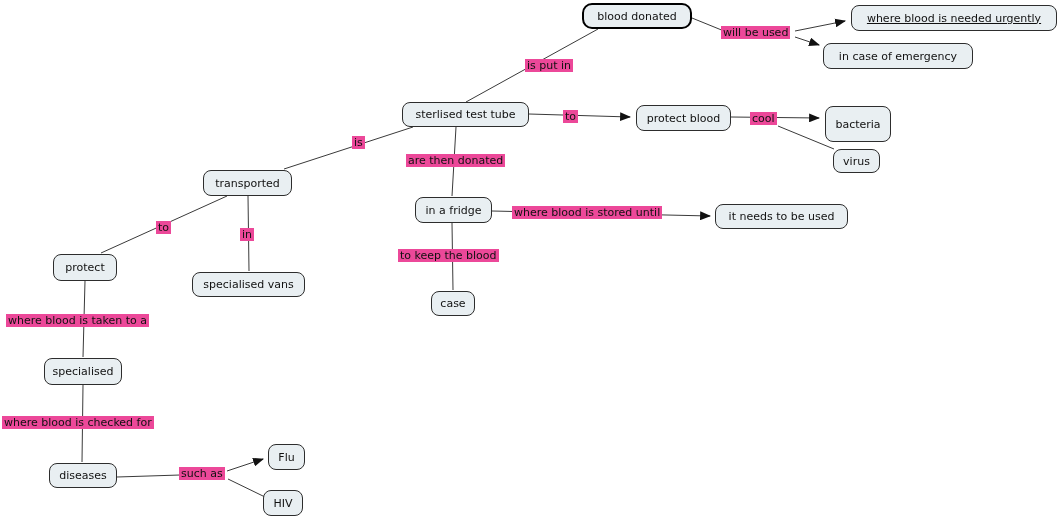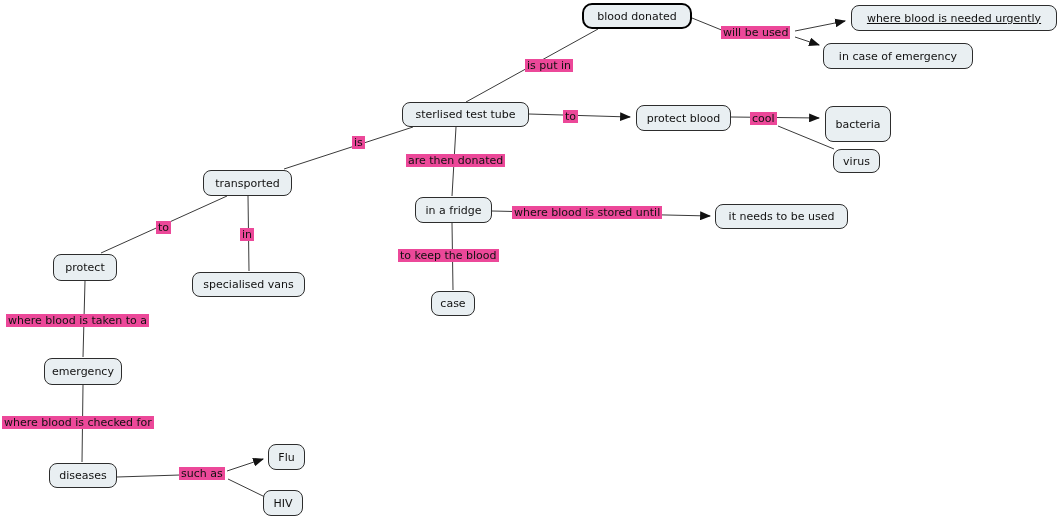--- a/index.html
+++ b/index.html
@@ -97,18 +97,18 @@
   <div class="node n-protect-blood">protect blood</div>
   <div class="node n-sterlised">sterlised test tube</div>
   <div class="node n-bacteria">bacteria</div>
   <div class="node n-virus">virus</div>
   <div class="node n-transported">transported</div>
   <div class="node n-in-a-fridge">in a fridge</div>
   <div class="node n-it-needs">it needs to be used</div>
   <div class="node n-hospital">protect</div>
   <div class="node n-specialised-vans">specialised vans</div>
   <div class="node n-cool">case</div>
-  <div class="node n-laboratory">emergency</div>
+  <div class="node n-laboratory">specialised</div>
   <div class="node n-diseases">diseases</div>
   <div class="node n-flu">Flu</div>
   <div class="node n-hiv">HIV</div>
 
 </div>
 
 </body></html>

